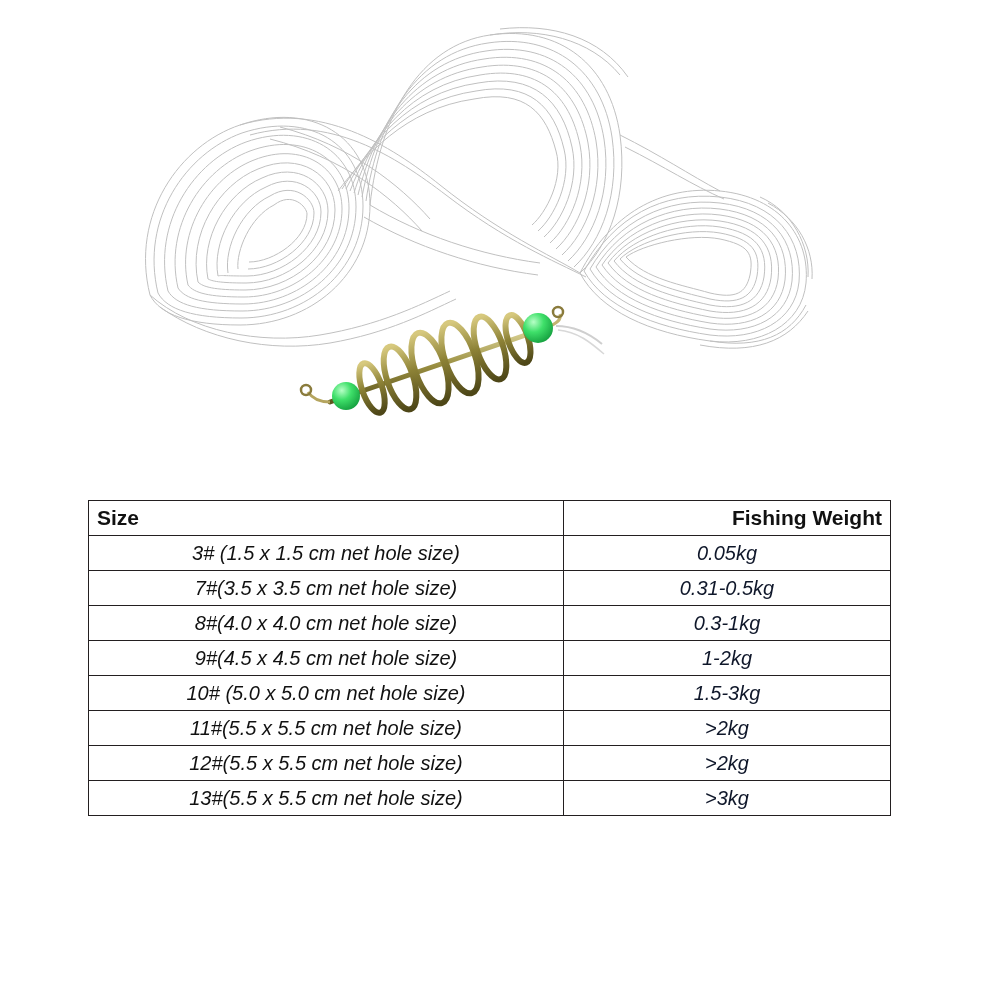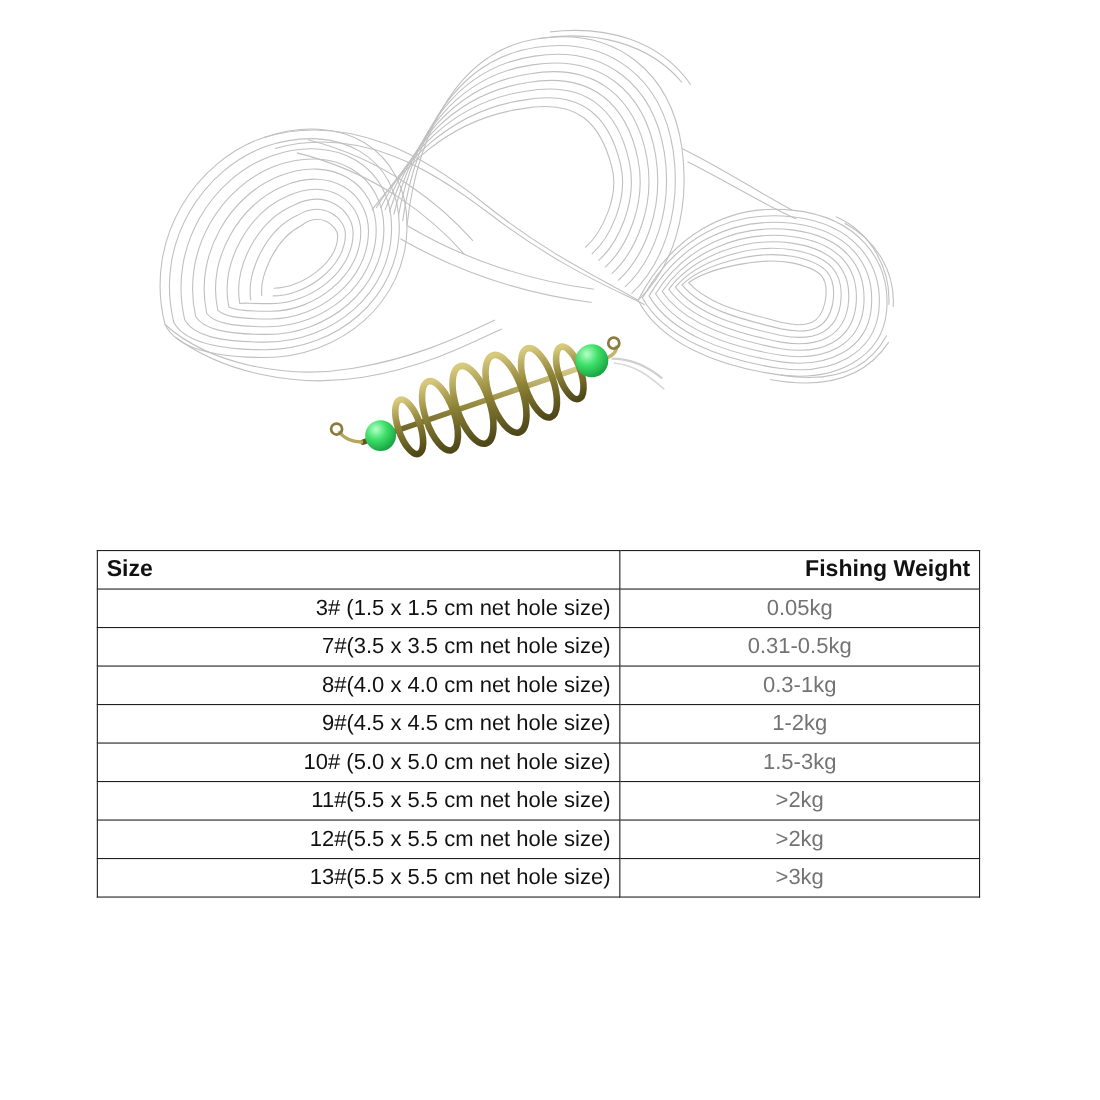--- a/index.html
+++ b/index.html
@@ -66,24 +66,26 @@
     text-align: left;
   }
   #spec-table .col-weight {
     width: 310px;
     text-align: center;
   }
   #spec-table thead .col-weight {
     text-align: right;
   }
   #spec-table tbody .col-size {
-    text-align: right;
+    text-align: center;
+    font-style: italic;
   }
   #spec-table tbody .col-weight {
-    color: #737373;
+    color: #0f172a;
+    font-style: italic;
   }
 </style>
 </head>
 <body>
 
 <div id="product-figure">
 
   <svg id="net-illustration" viewBox="0 0 700 410" preserveAspectRatio="none" aria-hidden="true">
     <defs>
       <g id="strandset"></g>

